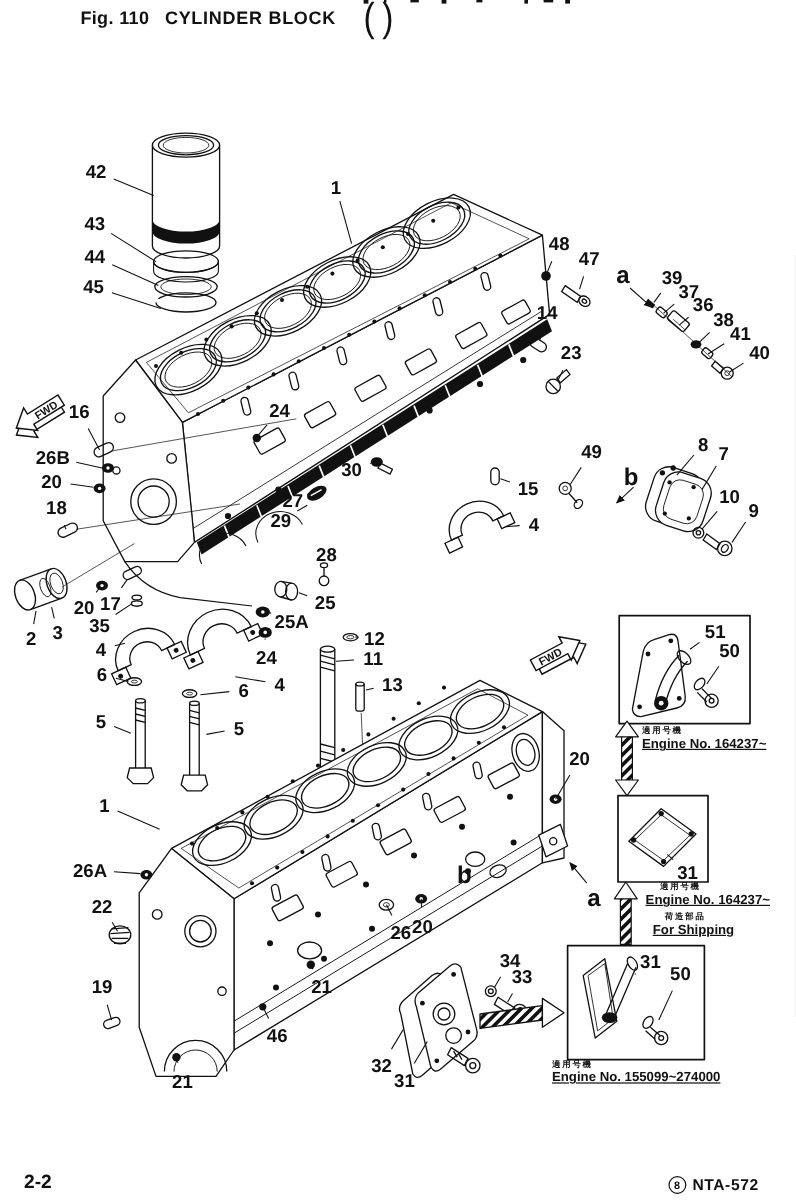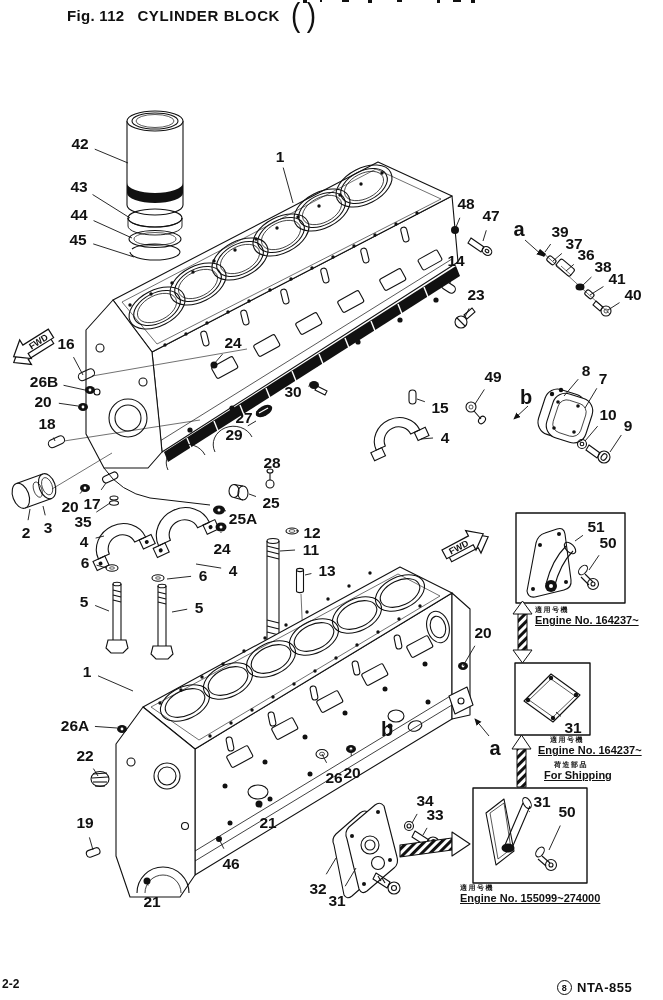--- a/index.html
+++ b/index.html
@@ -2,28 +2,28 @@
 <html><head>
 <meta charset="utf-8">
 <style>
   html,body{margin:0;padding:0;background:#e8e8e8;}
   .page{position:relative;width:663px;height:1000px;background:#fff;overflow:hidden;
         font-family:"Liberation Sans",sans-serif;color:#111;}
   .page svg{position:absolute;left:0;top:0;}
   .title-row{position:absolute;top:1px;left:67px;display:flex;align-items:center;
              font-size:15px;font-weight:700;letter-spacing:.3px;white-space:nowrap;}
   .title-fig{margin-right:13px;}
-  .title-name{margin-right:8px;letter-spacing:.6px;}
+  .title-name{margin-right:20px;letter-spacing:.6px;}
   .big-paren{font-size:28px;font-weight:400;line-height:1;margin:0 3px;transform:scaleY(1.2);}
   .frag{position:absolute;background:#111;}
   .caption{position:absolute;line-height:1.2;white-space:nowrap;}
   .cap-jp{font-size:7px;font-weight:700;letter-spacing:1.5px;}
   .cap-en{font-size:11px;font-weight:700;text-decoration:underline;}
   .ml1{margin-left:12px;} .ml2{margin-left:16px;} .ml3{margin-left:6px;}
-  .page-num{position:absolute;left:2px;top:977px;font-size:12px;font-weight:700;}
+  .page-num{position:absolute;left:20px;top:977px;font-size:16px;font-weight:700;}
   .footer-code{position:absolute;left:557px;top:980px;display:flex;align-items:center;gap:5px;
                font-size:13px;font-weight:700;letter-spacing:.5px;}
   .badge{width:13px;height:13px;border:1.6px solid #111;border-radius:50%;display:flex;
          align-items:center;justify-content:center;font-size:9px;font-weight:700;}
   .callout{font:700 15.5px "Liberation Sans",sans-serif;fill:#111;text-anchor:middle;}
   .viewlabel{font:700 20px "Liberation Sans",sans-serif;fill:#111;text-anchor:middle;}
   .leader{stroke:#111;stroke-width:.9;}
   .varrow{stroke:#111;stroke-width:.9;}
 </style>
 </head>
@@ -36,21 +36,21 @@
     <span class="frag" style="left:320px;top:0;width:2px;height:2px"></span>
     <span class="frag" style="left:342px;top:0;width:7px;height:2px"></span>
     <span class="frag" style="left:368px;top:0;width:4px;height:3px"></span>
     <span class="frag" style="left:397px;top:0;width:5px;height:2px"></span>
     <span class="frag" style="left:437px;top:0;width:3px;height:3px"></span>
     <span class="frag" style="left:453px;top:0;width:8px;height:2px"></span>
     <span class="frag" style="left:471px;top:0;width:4px;height:3px"></span>
   </div>
 
   <div class="title-row">
-    <span class="title-fig">Fig. 112</span>
+    <span class="title-fig">Fig. 110</span>
     <span class="title-name">CYLINDER BLOCK</span>
     <span class="big-paren">(</span>
     <span class="big-paren">)</span>
   </div>
 
   <svg width="663" height="1000" viewBox="0 0 663 1000">
     <defs>
       <pattern id="hatch" width="6" height="6" patternUnits="userSpaceOnUse" patternTransform="rotate(45)">
         <rect width="6" height="6" fill="#fff"></rect>
           <rect width="3" height="6" fill="#111"></rect>
@@ -759,16 +759,16 @@
   </div>
 
   <div class="caption" style="left:460px;top:884px">
     <div class="cap-jp">適用号機</div>
     <div class="cap-en">Engine No. 155099~274000</div>
   </div>
 
   <div class="page-num">2-2</div>
   <div class="footer-code">
     <span class="badge">8</span>
-    <span>NTA-855</span>
+    <span>NTA-572</span>
   </div>
 
 </div>
 
 </body></html>

